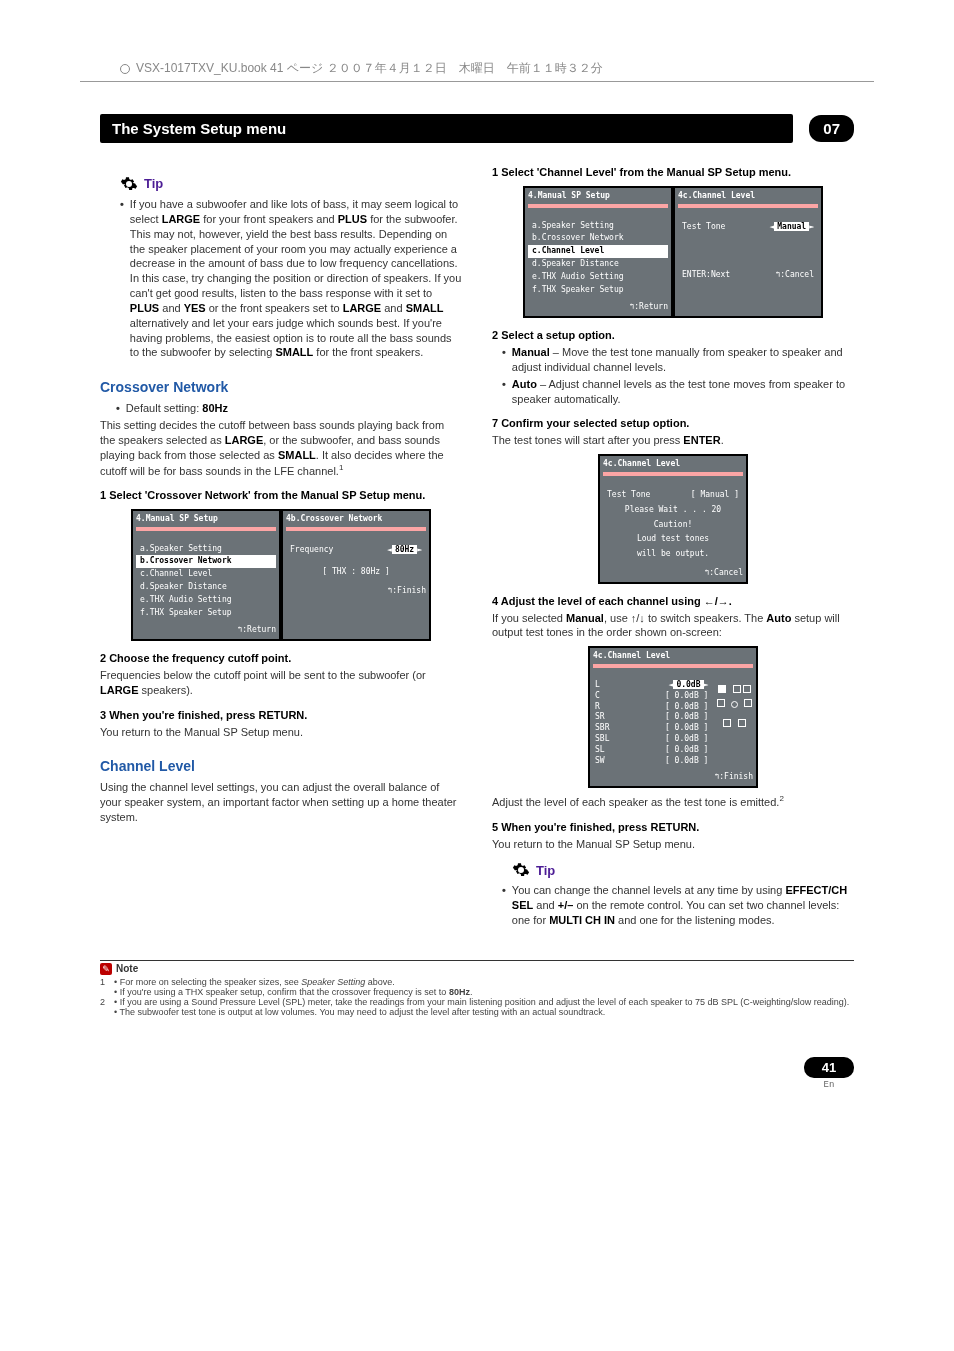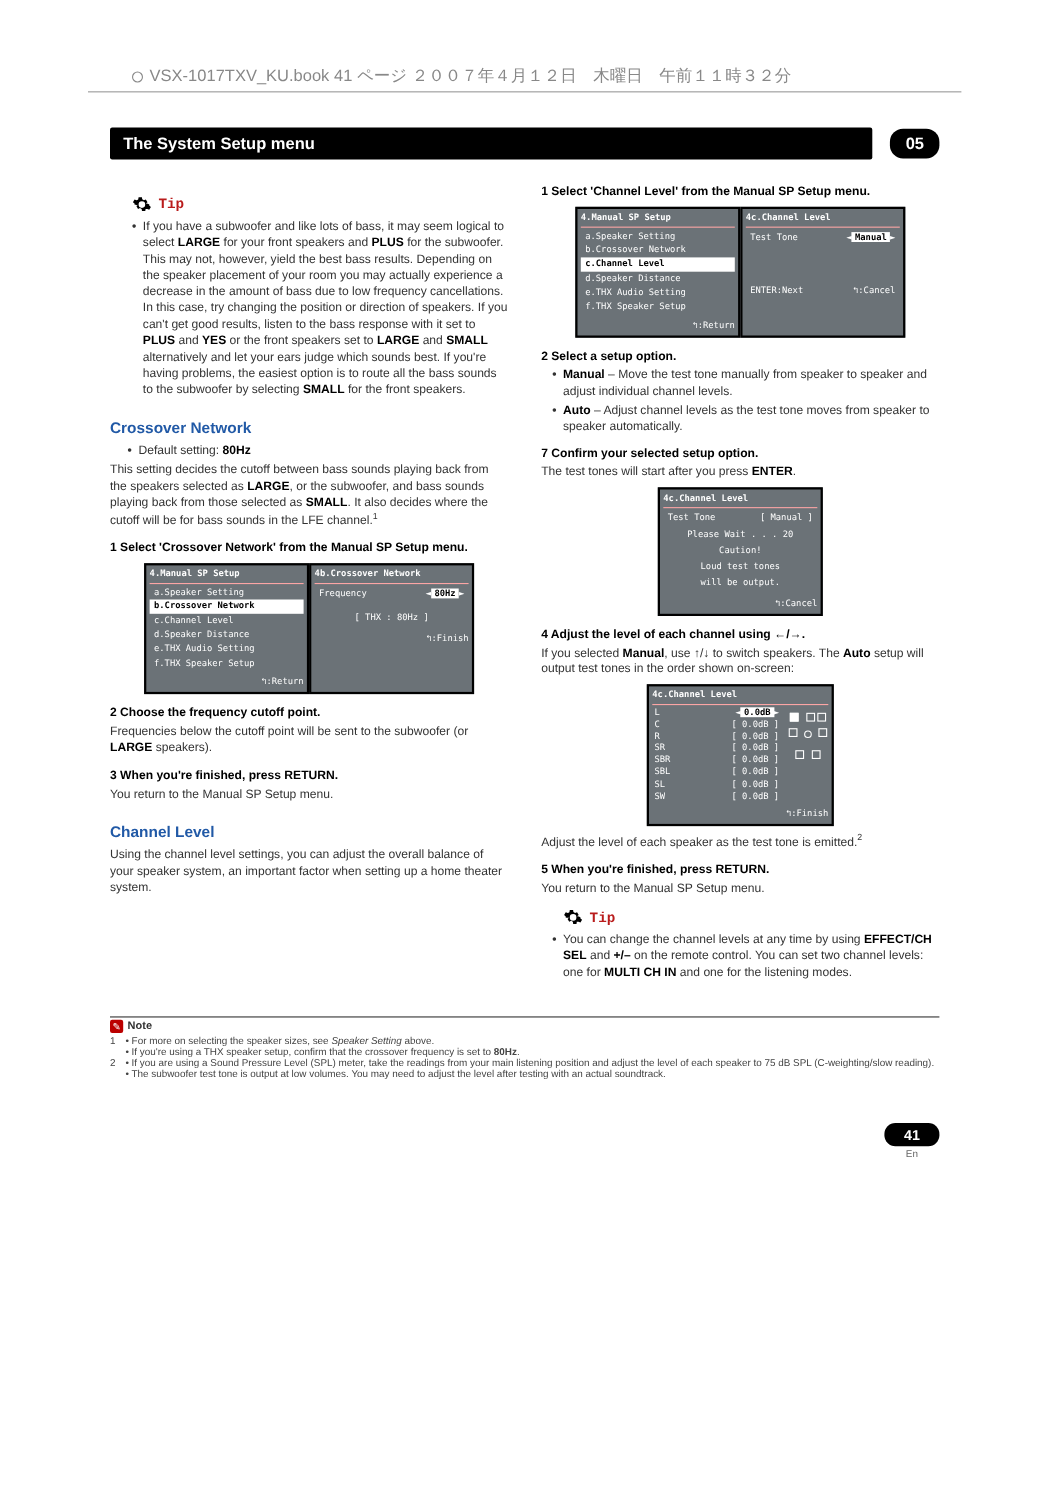--- a/index.html
+++ b/index.html
@@ -6,21 +6,21 @@
     font-family: Arial, Helvetica, sans-serif;
     background: #fff;
     margin: 0;
     padding: 0;
     font-size: 11px;
     color: #333;
     width: 954px;
     position: relative;
   }
   .page-header {
-    font-size: 15px;
+    font-size: 12px;
     color: #888;
     padding: 60px 0 0 120px;
     display: flex;
     align-items: center;
   }
   .page-header .dot {
     width: 8px; height: 8px; border-radius: 50%; border: 1px solid #888; margin-right: 6px;
   }
   .rule {
     border-top: 1px solid #999;
@@ -59,24 +59,23 @@
     line-height: 1.35;
   }
   .tip-row {
     display: flex;
     align-items: center;
     gap: 6px;
     margin: 10px 0 4px 20px;
   }
   .tip-row svg { width: 18px; height: 18px; }
   .tip-label {
-    color: #b91c1c;
+    color: #4c1d95;
     font-weight: bold;
     font-size: 13px;
-    font-family: Liberation Mono, monospace;
   }
   .bullet-block {
     display: flex;
     gap: 6px;
     margin: 2px 0 2px 20px;
   }
   .bullet-dot { font-weight: bold; }
   h2.blue {
     color: #2159a6;
     font-size: 14px;
@@ -94,23 +93,23 @@
     border: 2px solid #000;
     background: #6b7277;
     color: #fff;
     font-family: monospace;
     font-size: 8px;
     width: 150px;
     padding: 3px;
     box-sizing: border-box;
   }
   .osd-title {
-    border-bottom: 1px solid #fca5a5;
+    border-bottom: 4px solid #fca5a5;
     padding-bottom: 2px;
-    margin-bottom: 2px;
+    margin-bottom: 12px;
     font-weight: bold;
     font-size: 8px;
   }
   .osd-item { padding: 1px 0 1px 4px; }
   .osd-item.sel { background:#fff; color:#000; font-weight:bold; }
   .osd-foot { text-align:right; margin-top:6px; }
   .osd-pair {
     display: flex;
     justify-content: center;
     gap: -2px;
@@ -145,36 +144,36 @@
   .notes .num { width:10px; }
   .page-num {
     margin: 40px 100px 0 auto;
     width: 50px;
     text-align: center;
   }
   .page-num .pn {
     background:#000; color:#fff; font-weight:bold; font-size:13px;
     padding:3px 0; border-radius:10px;
   }
-  .page-num .lang { font-size:9px; color:#666; margin-top:2px; }
+  .page-num .lang { font-size:9px; color:#666; margin-top:2px;font-family:Liberation Mono, monospace; }
   .sup { font-size:8px; vertical-align: super; }
   .arrow { font-family: Arial; }
 </style>
 </head>
 <body>
 
 <div class="page-header">
   <span class="dot"></span>
   <span>VSX-1017TXV_KU.book 41 ページ ２００７年４月１２日　木曜日　午前１１時３２分</span>
 </div>
 <div class="rule"></div>
 
 <div class="title-bar">
   <div class="title-band">The System Setup menu</div>
-  <div class="chap-pill">05</div>
+  <div class="chap-pill">07</div>
 </div>
 
 <div class="cols">
 
   <div class="col">
 
     <div class="tip-row">
       <svg viewBox="0 0 24 24">
           <path fill="#000" d="M12 8a4 4 0 1 0 0 8 4 4 0 0 0 0-8zm9 4a7 7 0 0 1-.1 1.2l2 1.6-2 3.4-2.4-1a7 7 0 0 1-2 .1l-.4 2.6h-4l-.4-2.6a7 7 0 0 1-2-1.1l-2.4 1-2-3.4 2-1.6A7 7 0 0 1 3 12a7 7 0 0 1 .1-1.2l-2-1.6 2-3.4 2.4 1a7 7 0 0 1 2-1.1L8 3h4l.4 2.6a7 7 0 0 1 2 1.1l2.4-1 2 3.4-2 1.6A7 7 0 0 1 21 12z"></path>
         </svg>

